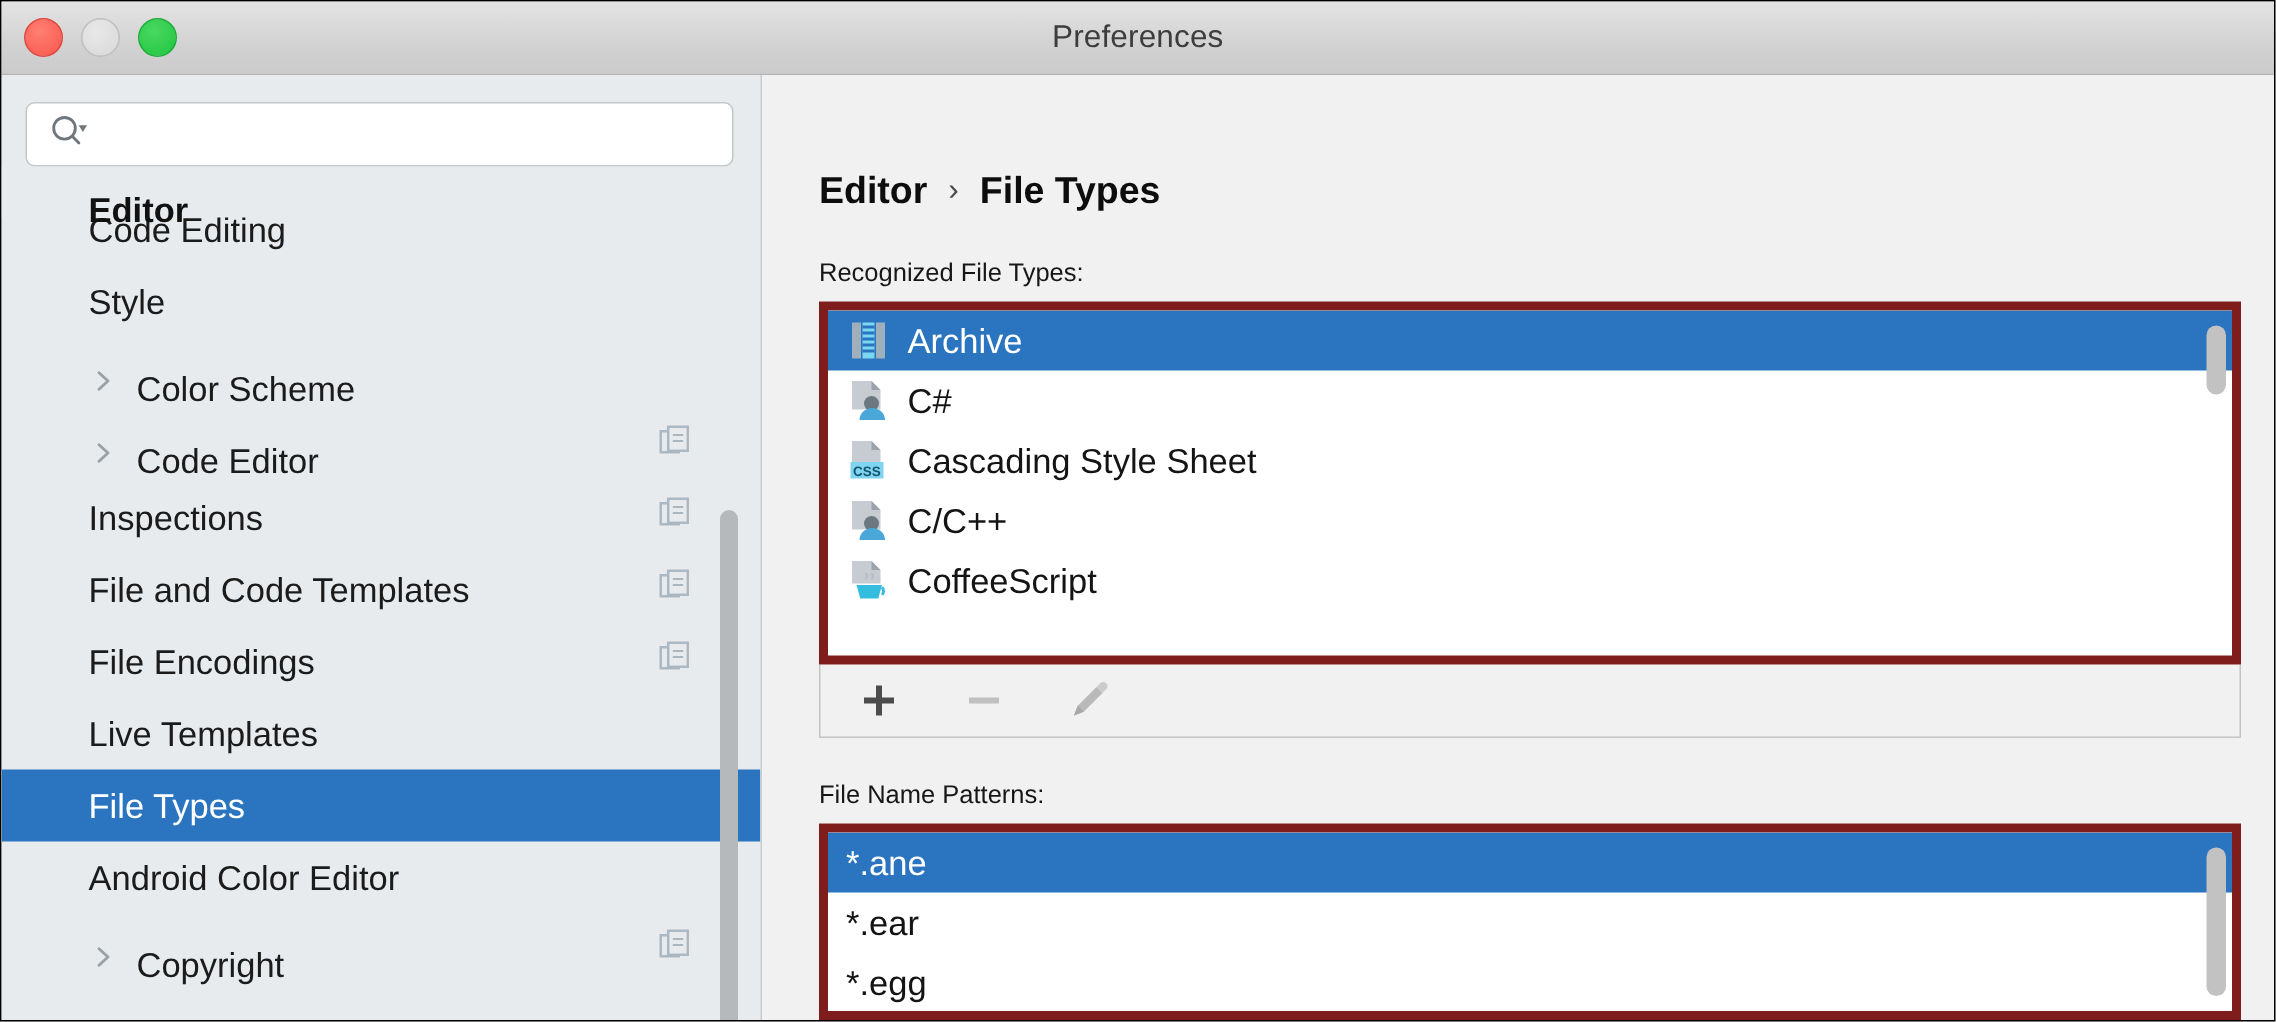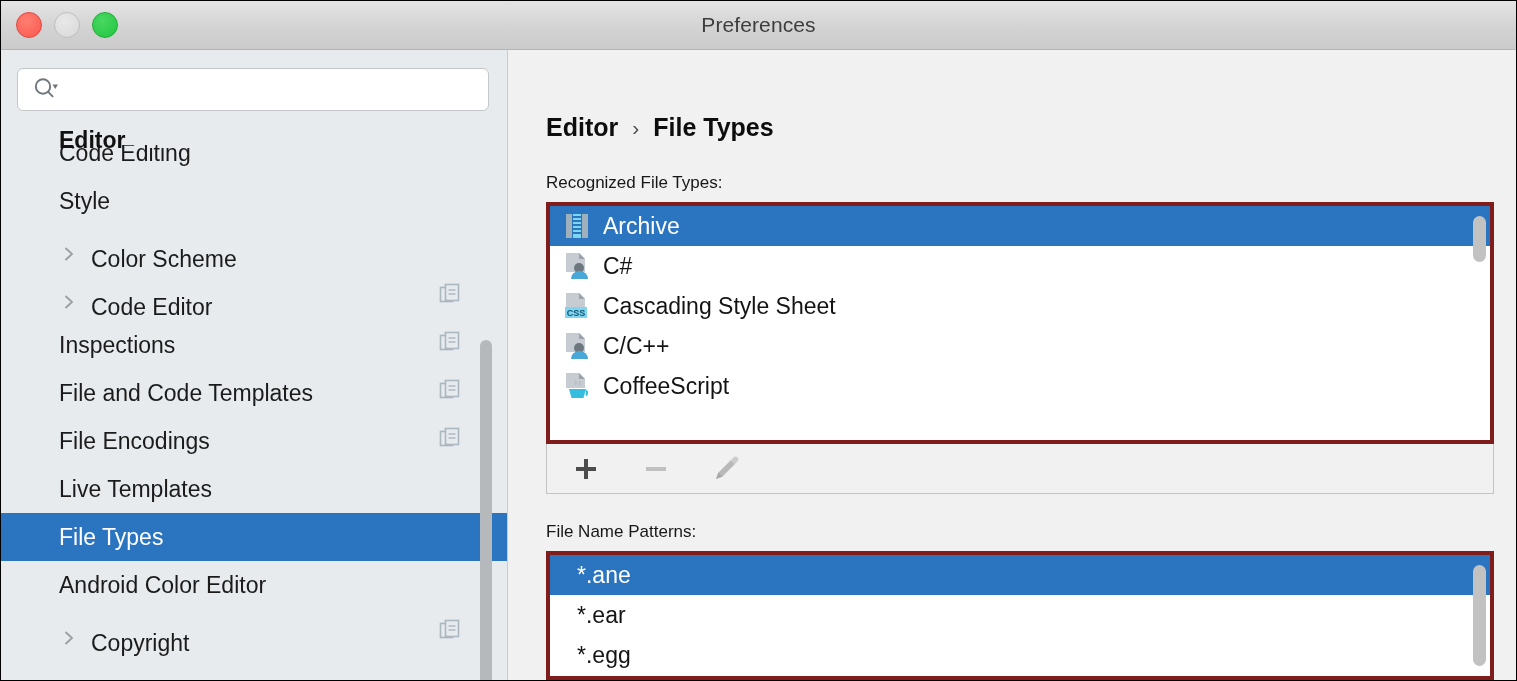--- a/index.html
+++ b/index.html
@@ -141,39 +141,39 @@
     height: 36px; box-sizing: content-box;
   }
   .crumb-sep { font-weight: normal; color: #4a4a4a; font-size: 21px; }
 
   .section-label {
     font-size: 17px; color: #171717;
     margin-top: 28px; margin-bottom: 9px;
   }
 
   .list-panel {
-    border: 4px solid #7f1d1d;
+    border: 6px solid #7f1d1d;
     background: #ffffff;
     position: relative;
     overflow: hidden;
   }
   .types-panel { height: 240px; }
   .patterns-panel { height: 124px; }
 
   .list-row {
     height: 40px; display: flex; align-items: center;
     padding-left: 12px; font-size: 23px; color: #141414;
     box-sizing: border-box; white-space: nowrap;
   }
   .list-row.selected { background: #2b75c0; color: #ffffff; }
   .list-row .ftype-icon {
     flex: 0 0 auto; width: 30px; height: 28px;
     margin-right: 11px; position: relative;
   }
-  .pattern-row { padding-left: 27px; text-align: center; }
+  .pattern-row { padding-left: 12px; text-align: center; }
 
   .list-sb {
     position: absolute; right: 3px; top: 4px; bottom: 4px;
     width: 16px;
   }
   .list-sb .thumb {
     position: absolute; left: 2px; width: 13px;
     background: #c2c2c2; border-radius: 7px;
   }
 

